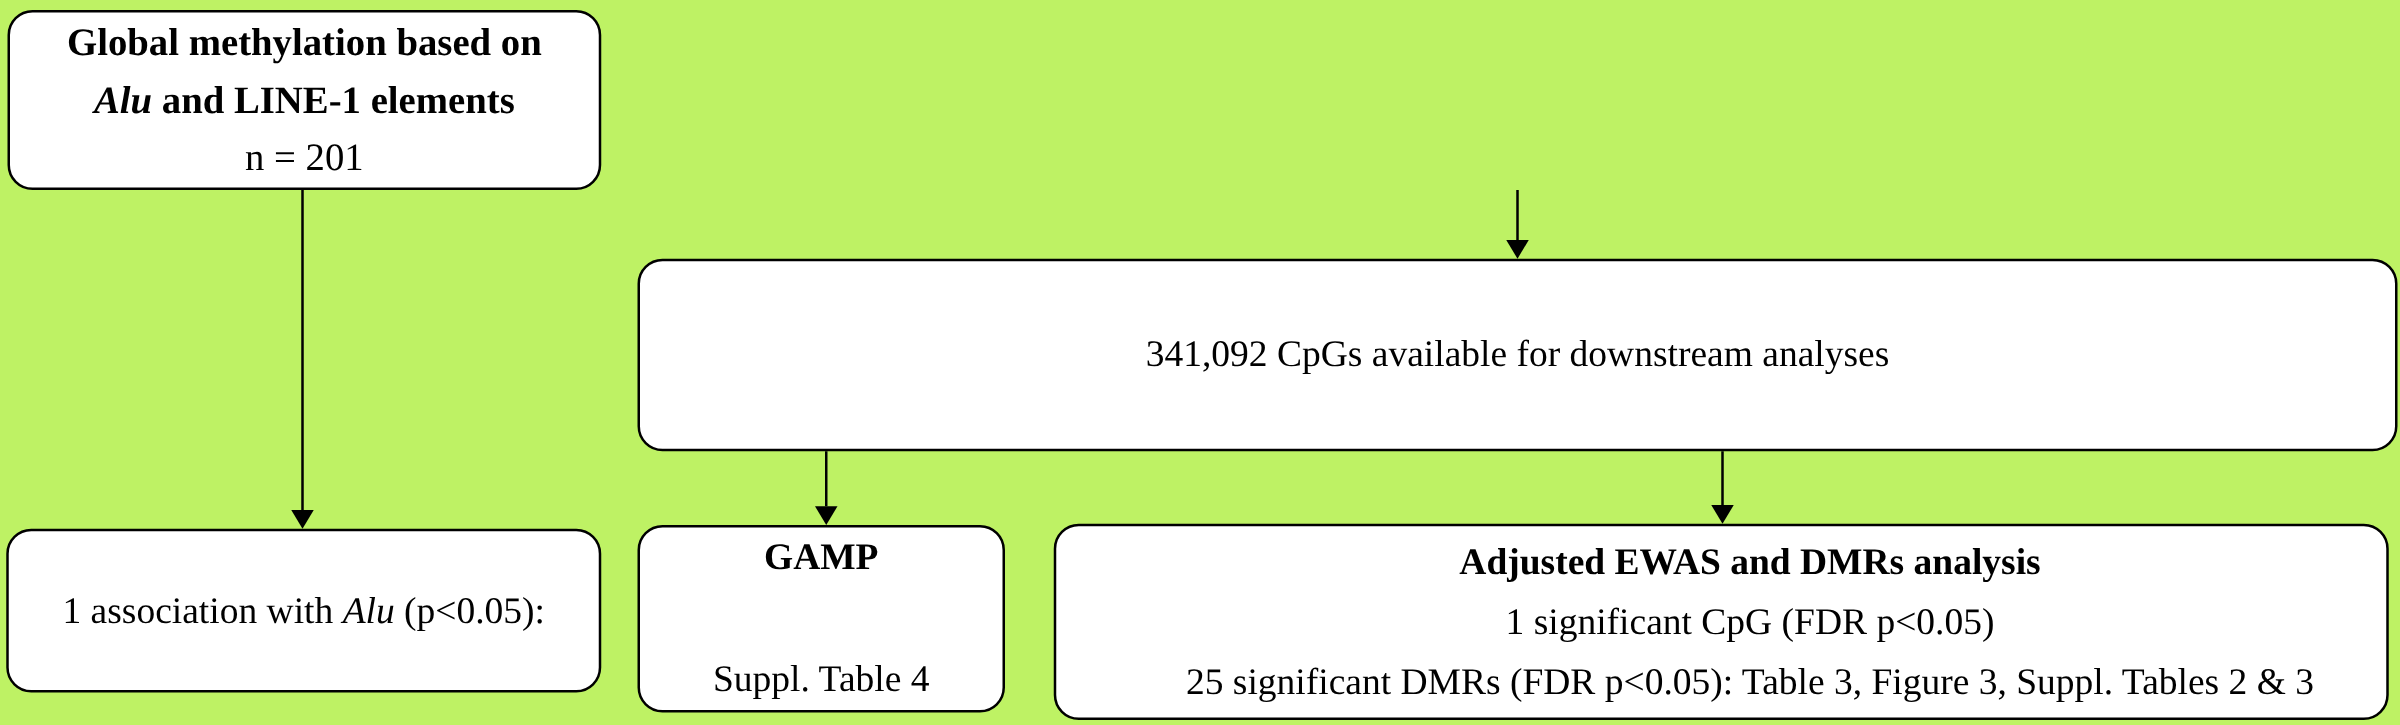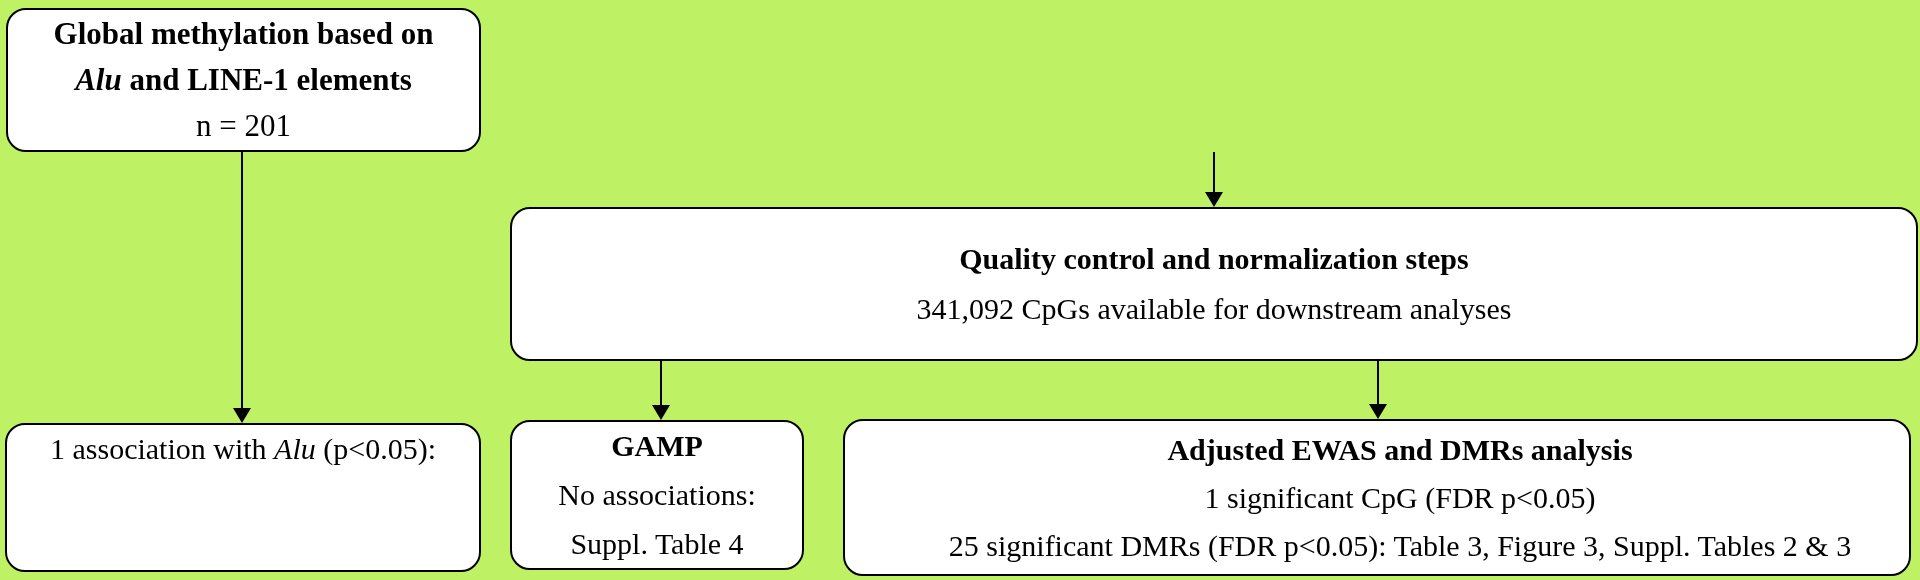--- a/index.html
+++ b/index.html
@@ -35,21 +35,21 @@
   }
   .b  { font-weight: bold; }
   .i  { font-style: italic; }
   .bi { font-weight: bold; font-style: italic; }
 
   #box-global   { left: 6px;   top: 8px;   width: 475px;  height: 144px; }
   #box-global .line { font-size: 31px; line-height: 46px; }
   #box-genome   { left: 510px; top: 8px;   width: 1408px; height: 144px; }
   #box-genome .line, #box-quality .line { line-height: 50px; }
   #box-quality  { left: 510px; top: 207px; width: 1408px; height: 154px; }
-  #box-assoc    { left: 5px;   top: 423px; width: 476px;  height: 149px; justify-content: space-between; }
+  #box-assoc    { left: 5px;   top: 423px; width: 476px;  height: 131px; }
   #box-gamp     { left: 510px; top: 420px; width: 294px;  height: 150px; justify-content: space-between; }
   #box-ewas     { left: 843px; top: 419px; width: 1068px; height: 157px; padding-left: 46px; }
 
   .arrow {
     position: absolute;
     width: 18px;
     display: flex;
     flex-direction: column;
     align-items: center;
   }
@@ -76,31 +76,29 @@
 <div class="canvas">
 
   <div class="box" id="box-global">
     <div class="line b">Global methylation based on</div>
     <div class="line"><span class="bi">Alu</span><span class="b"> and LINE-1 elements</span></div>
     <div class="line">n = 201</div>
   </div>
 
 
   <div class="box" id="box-quality">
-    <div class="line b">Quality control and normalization steps</div>
     <div class="line">341,092 CpGs available for downstream analyses</div>
   </div>
 
   <div class="box" id="box-assoc">
     <div class="line"><span>1 association with </span><span class="i">Alu</span><span> (p&lt;0.05):</span></div>
   </div>
 
   <div class="box" id="box-gamp">
     <div class="line b">GAMP</div>
-    <div class="line">No associations:</div>
     <div class="line">Suppl. Table 4</div>
   </div>
 
   <div class="box" id="box-ewas">
     <div class="line b">Adjusted EWAS and DMRs analysis</div>
     <div class="line">1 significant CpG (FDR p&lt;0.05)</div>
     <div class="line">25 significant DMRs (FDR p&lt;0.05): Table 3, Figure 3, Suppl. Tables 2 &amp; 3</div>
   </div>
 
   <div class="arrow" id="arrow-global-to-assoc">

